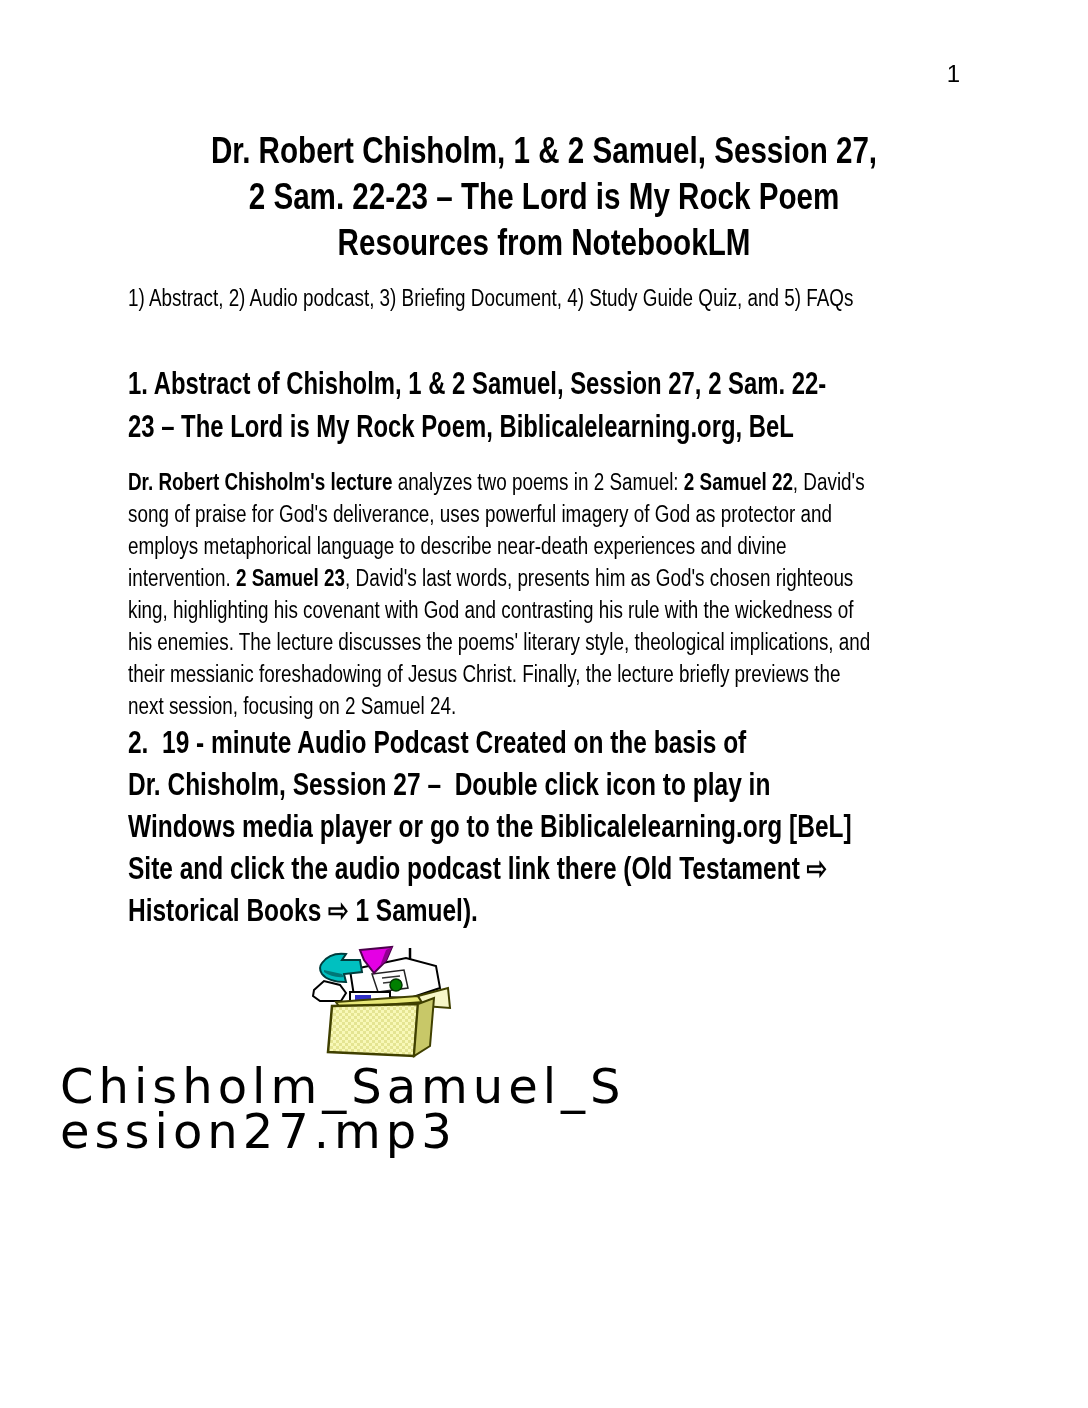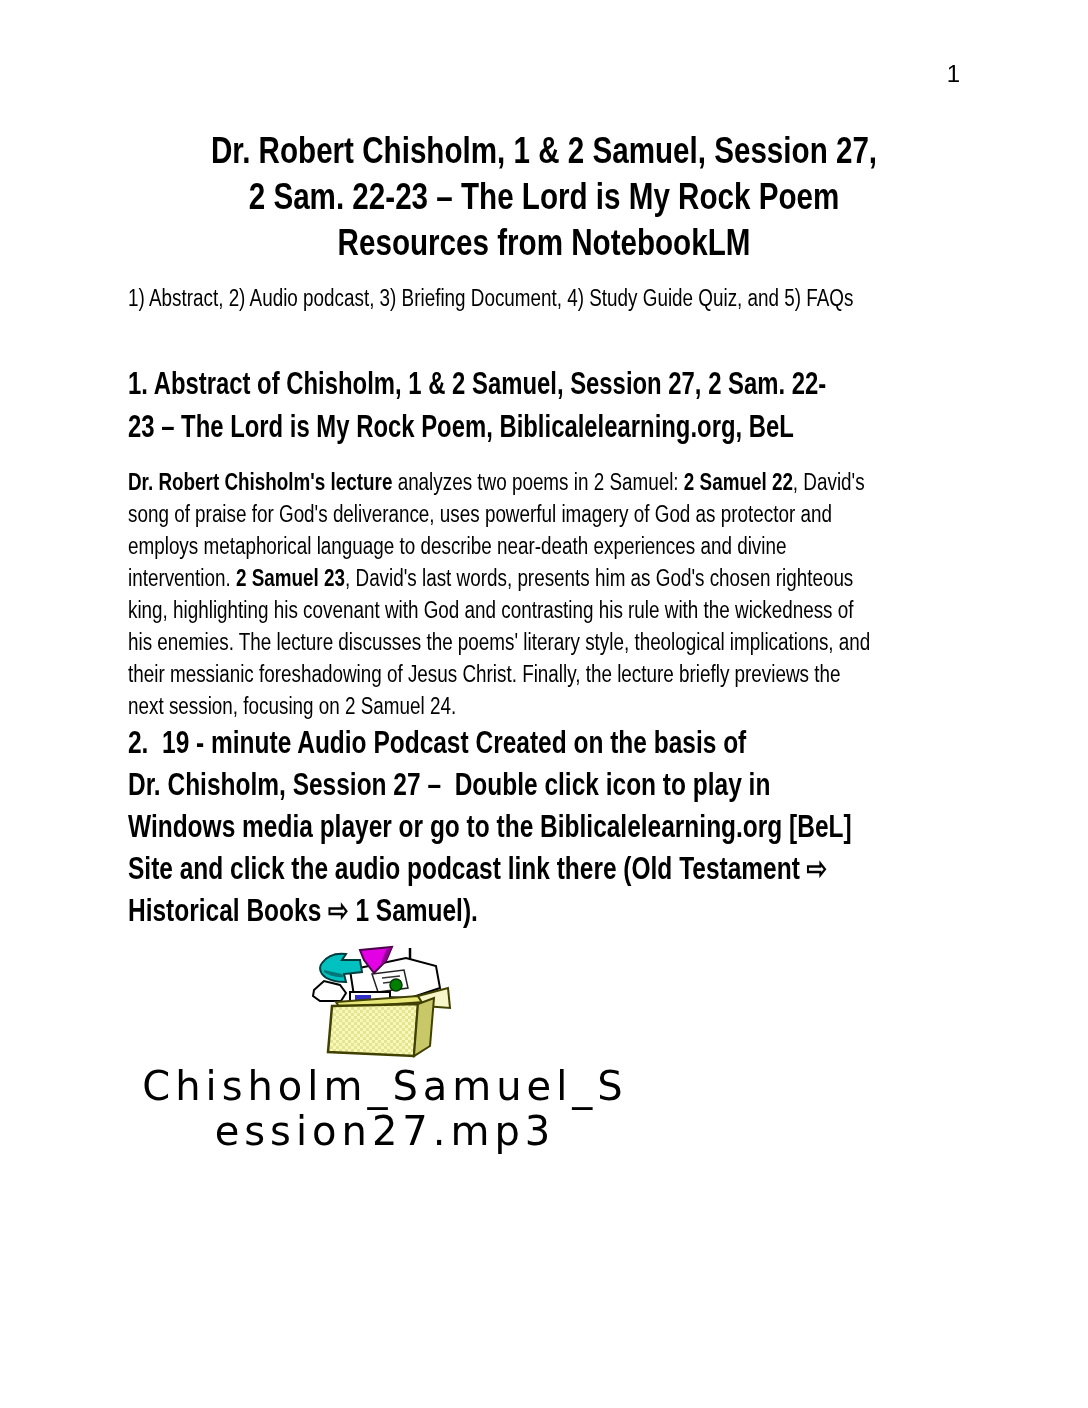--- a/index.html
+++ b/index.html
@@ -30,22 +30,22 @@
   .para .line{white-space:pre;}
   .para .b{font-weight:bold;}
   .h2block{
     position:absolute;left:128px;top:722px;font-size:31px;font-weight:bold;
     line-height:42px;transform:scaleX(0.79);transform-origin:0 0;
   }
   .h2block .line{white-space:pre;}
   .attachment{position:absolute;left:0;top:944px;width:1088px;height:220px;}
   .pkg-icon{position:absolute;left:312px;top:0;width:140px;height:118px;cursor:pointer;}
   .caption{
-    position:absolute;left:60px;top:120px;width:650px;text-align:center;
-    font-family:"DejaVu Sans", sans-serif;font-size:40px;line-height:45px;
+    position:absolute;left:60px;top:120px;width:650px;text-align:left;
+    font-family:"DejaVu Sans", sans-serif;font-size:48px;line-height:45px;
     letter-spacing:5px;
   }
   .caption .line{white-space:pre;}
 </style>
 </head>
 <body>
 
 <div class="page">
 
   <div class="pagenum">1</div>

